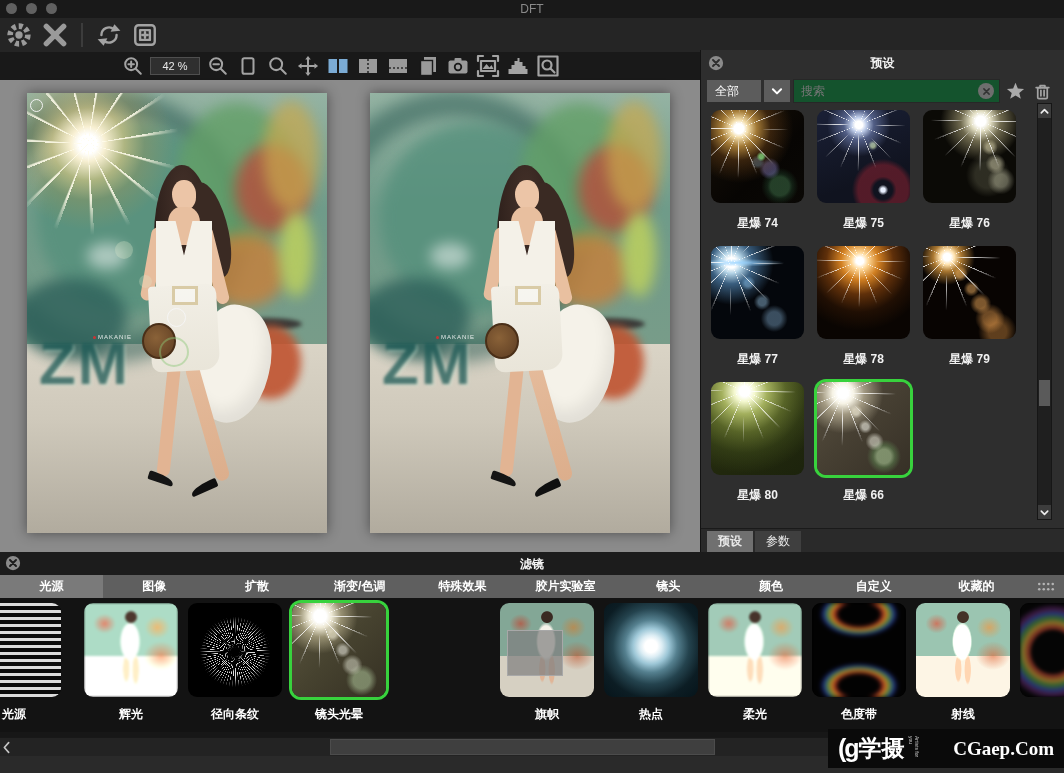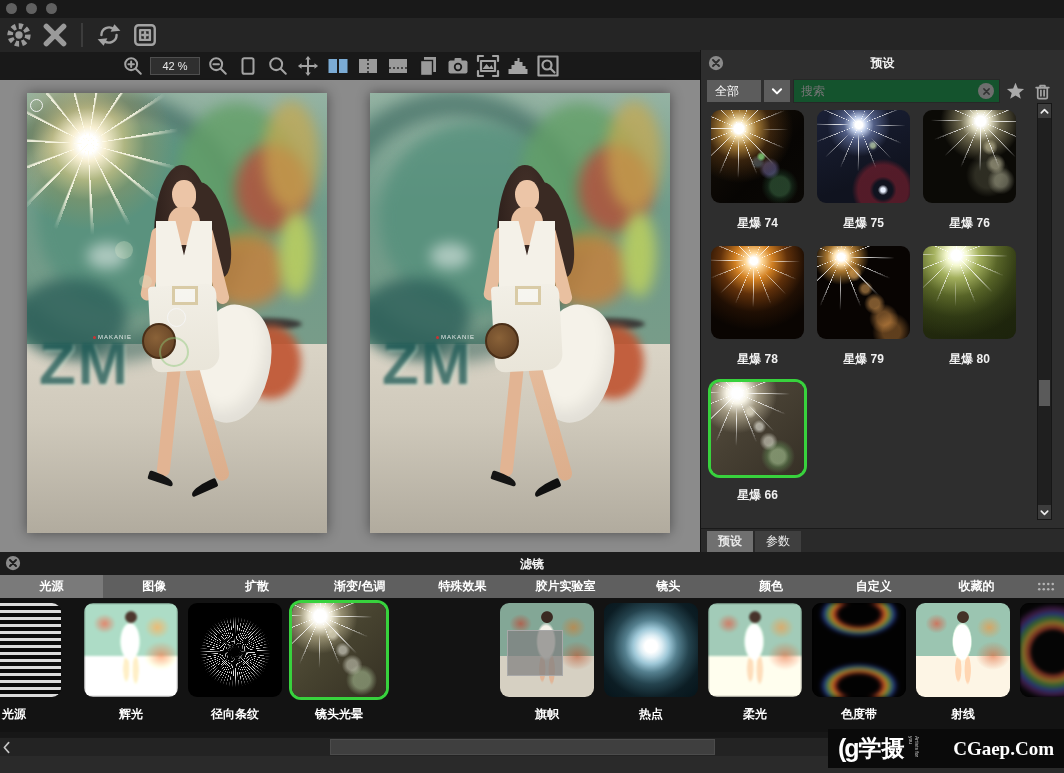--- a/index.html
+++ b/index.html
@@ -213,20 +213,21 @@
 </style>
 </head>
 <body>
 
 <div class="app">
 
   <div class="titlebar">
     <div class="tdot" style="left:6px"></div>
     <div class="tdot" style="left:26px"></div>
     <div class="tdot" style="left:46px"></div>
+    <div class="apptitle">DFT</div>
   </div>
 
   <div class="toolbar1">
     <div class="tbtn">
       <svg width="26" height="26" viewBox="0 0 24 24">
           <circle cx="12" cy="12" r="8" fill="none" stroke="#9a9a9a" stroke-width="5.5" stroke-dasharray="3.6 2.6"></circle>
           <circle cx="12" cy="12" r="5.6" fill="#252525"></circle>
           <circle cx="12" cy="12" r="3.4" fill="#9a9a9a"></circle>
         </svg>
     </div>
@@ -479,20 +480,26 @@
           </div>
         <div class="plabel">星爆 75</div>
       </div>
       <div class="preset">
         <div class="tile sb76">
             <div class="rays" style="--rx:62%;--ry:12%"></div>
           </div>
         <div class="plabel">星爆 76</div>
       </div>
       <div class="preset">
+        <div class="tile sb77">
+            <div class="rays" style="--rx:22%;--ry:18%"></div>
+          </div>
+        <div class="plabel">星爆 77</div>
+      </div>
+      <div class="preset">
         <div class="tile sb78">
             <div class="rays" style="--rx:46%;--ry:16%"></div>
           </div>
         <div class="plabel">星爆 78</div>
       </div>
       <div class="preset">
         <div class="tile sb79">
             <div class="rays" style="--rx:26%;--ry:12%"></div>
           </div>
         <div class="plabel">星爆 79</div>

